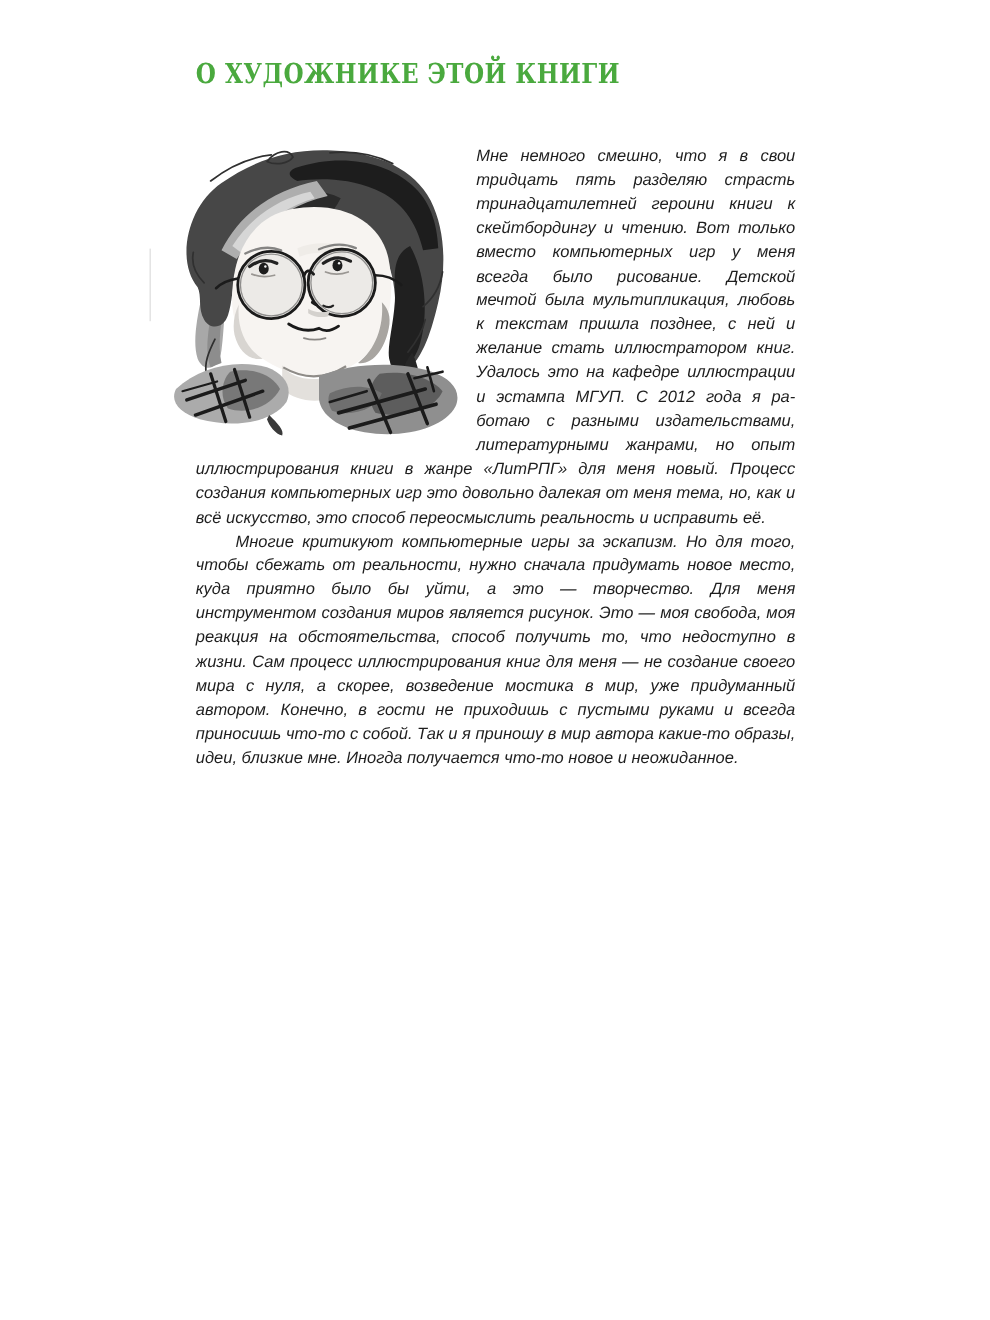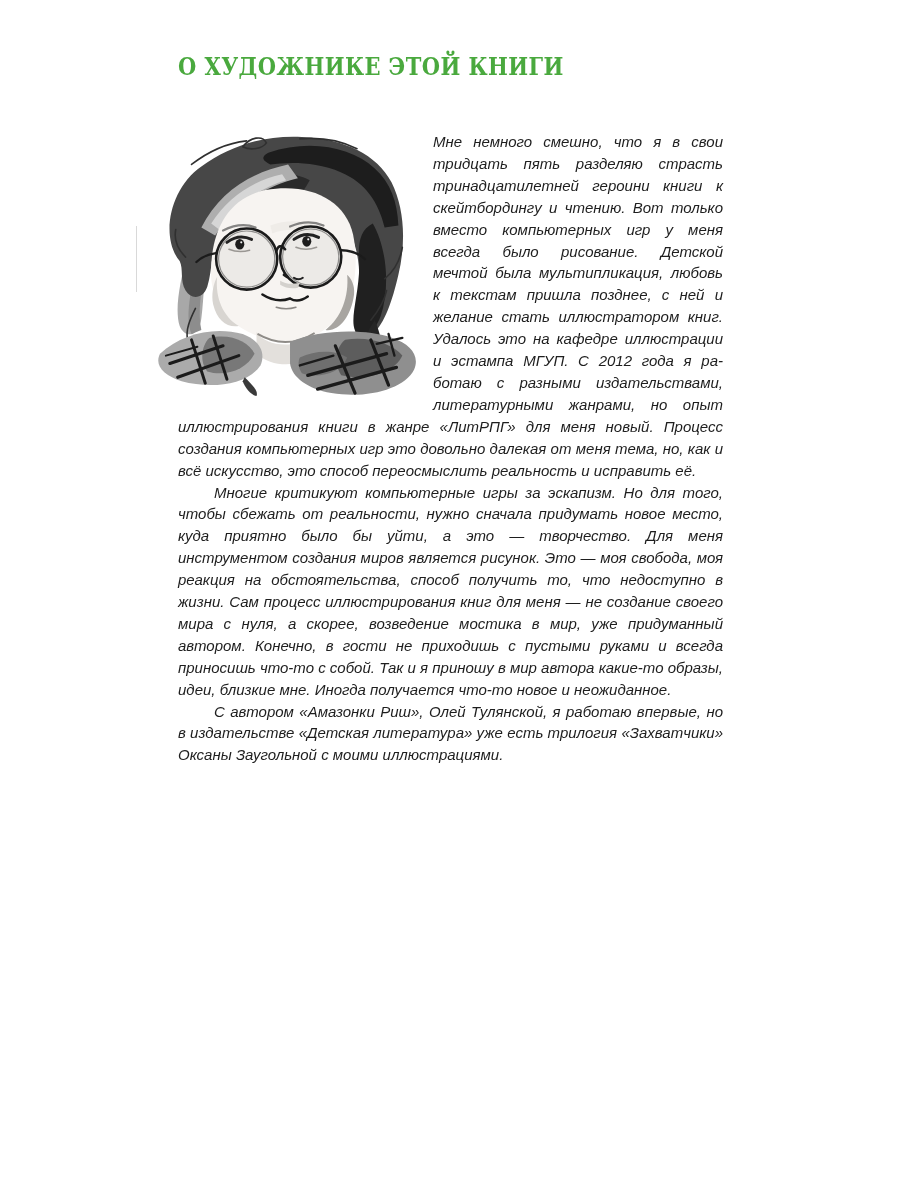--- a/index.html
+++ b/index.html
@@ -164,18 +164,17 @@
           <path d="M150,238 L184,228" stroke-width="2.4"></path>
           <path d="M228,216 L254,210" stroke-width="2.4"></path>
           <path d="M240,206 L246,228" stroke-width="2.4"></path>
         </g>
         <path d="M94,250 C102,258 108,264 106,269 C100,268 94,260 92,254 Z" fill="#3a3a3a"></path>
       </svg>
     </div>
 
     <p>Мне немного смешно, что я в свои тридцать пять раз­деляю страсть тринадца­тилетней героини книги к скейтбордингу и чтению. Вот только вместо компью­терных игр у меня всегда было рисование. Детской мечтой была мультипликация, любовь к текстам пришла позднее, с ней и желание стать иллю­стратором книг. Удалось это на кафедре иллюстрации и эстампа МГУП. С 2012 года я ра­ботаю с разными издательствами, литературными жанра­ми, но опыт иллюстрирования книги в жанре «ЛитРПГ» для меня новый. Процесс создания компьютерных игр это до­вольно далекая от меня тема, но, как и всё искусство, это способ переосмыслить реальность и исправить её.</p>
     <p class="indent">Многие критикуют компьютерные игры за эскапизм. Но для того, чтобы сбежать от реальности, нужно снача­ла придумать новое место, куда приятно было бы уйти, а это — творчество. Для меня инструментом создания ми­ров является рисунок. Это — моя свобода, моя реакция на обстоятельства, способ получить то, что недоступно в жизни. Сам процесс иллюстрирования книг для меня — не создание своего мира с нуля, а скорее, возведение мостика в мир, уже придуманный автором. Конечно, в гости не при­ходишь с пустыми руками и всегда приносишь что-то с собой. Так и я приношу в мир автора какие-то образы, идеи, близкие мне. Иногда получается что-то новое и не­ожиданное.</p>
-    <p class="indent">С автором «Амазонки Риш», Олей Тулянской, я работаю впервые, но в издательстве «Детская литература» уже есть трилогия «Захватчики» Оксаны Заугольной с моими иллюстрациями.</p>
   </div>
 
   <div class="page-crease"></div>
 
 </div>
 
 </body></html>

